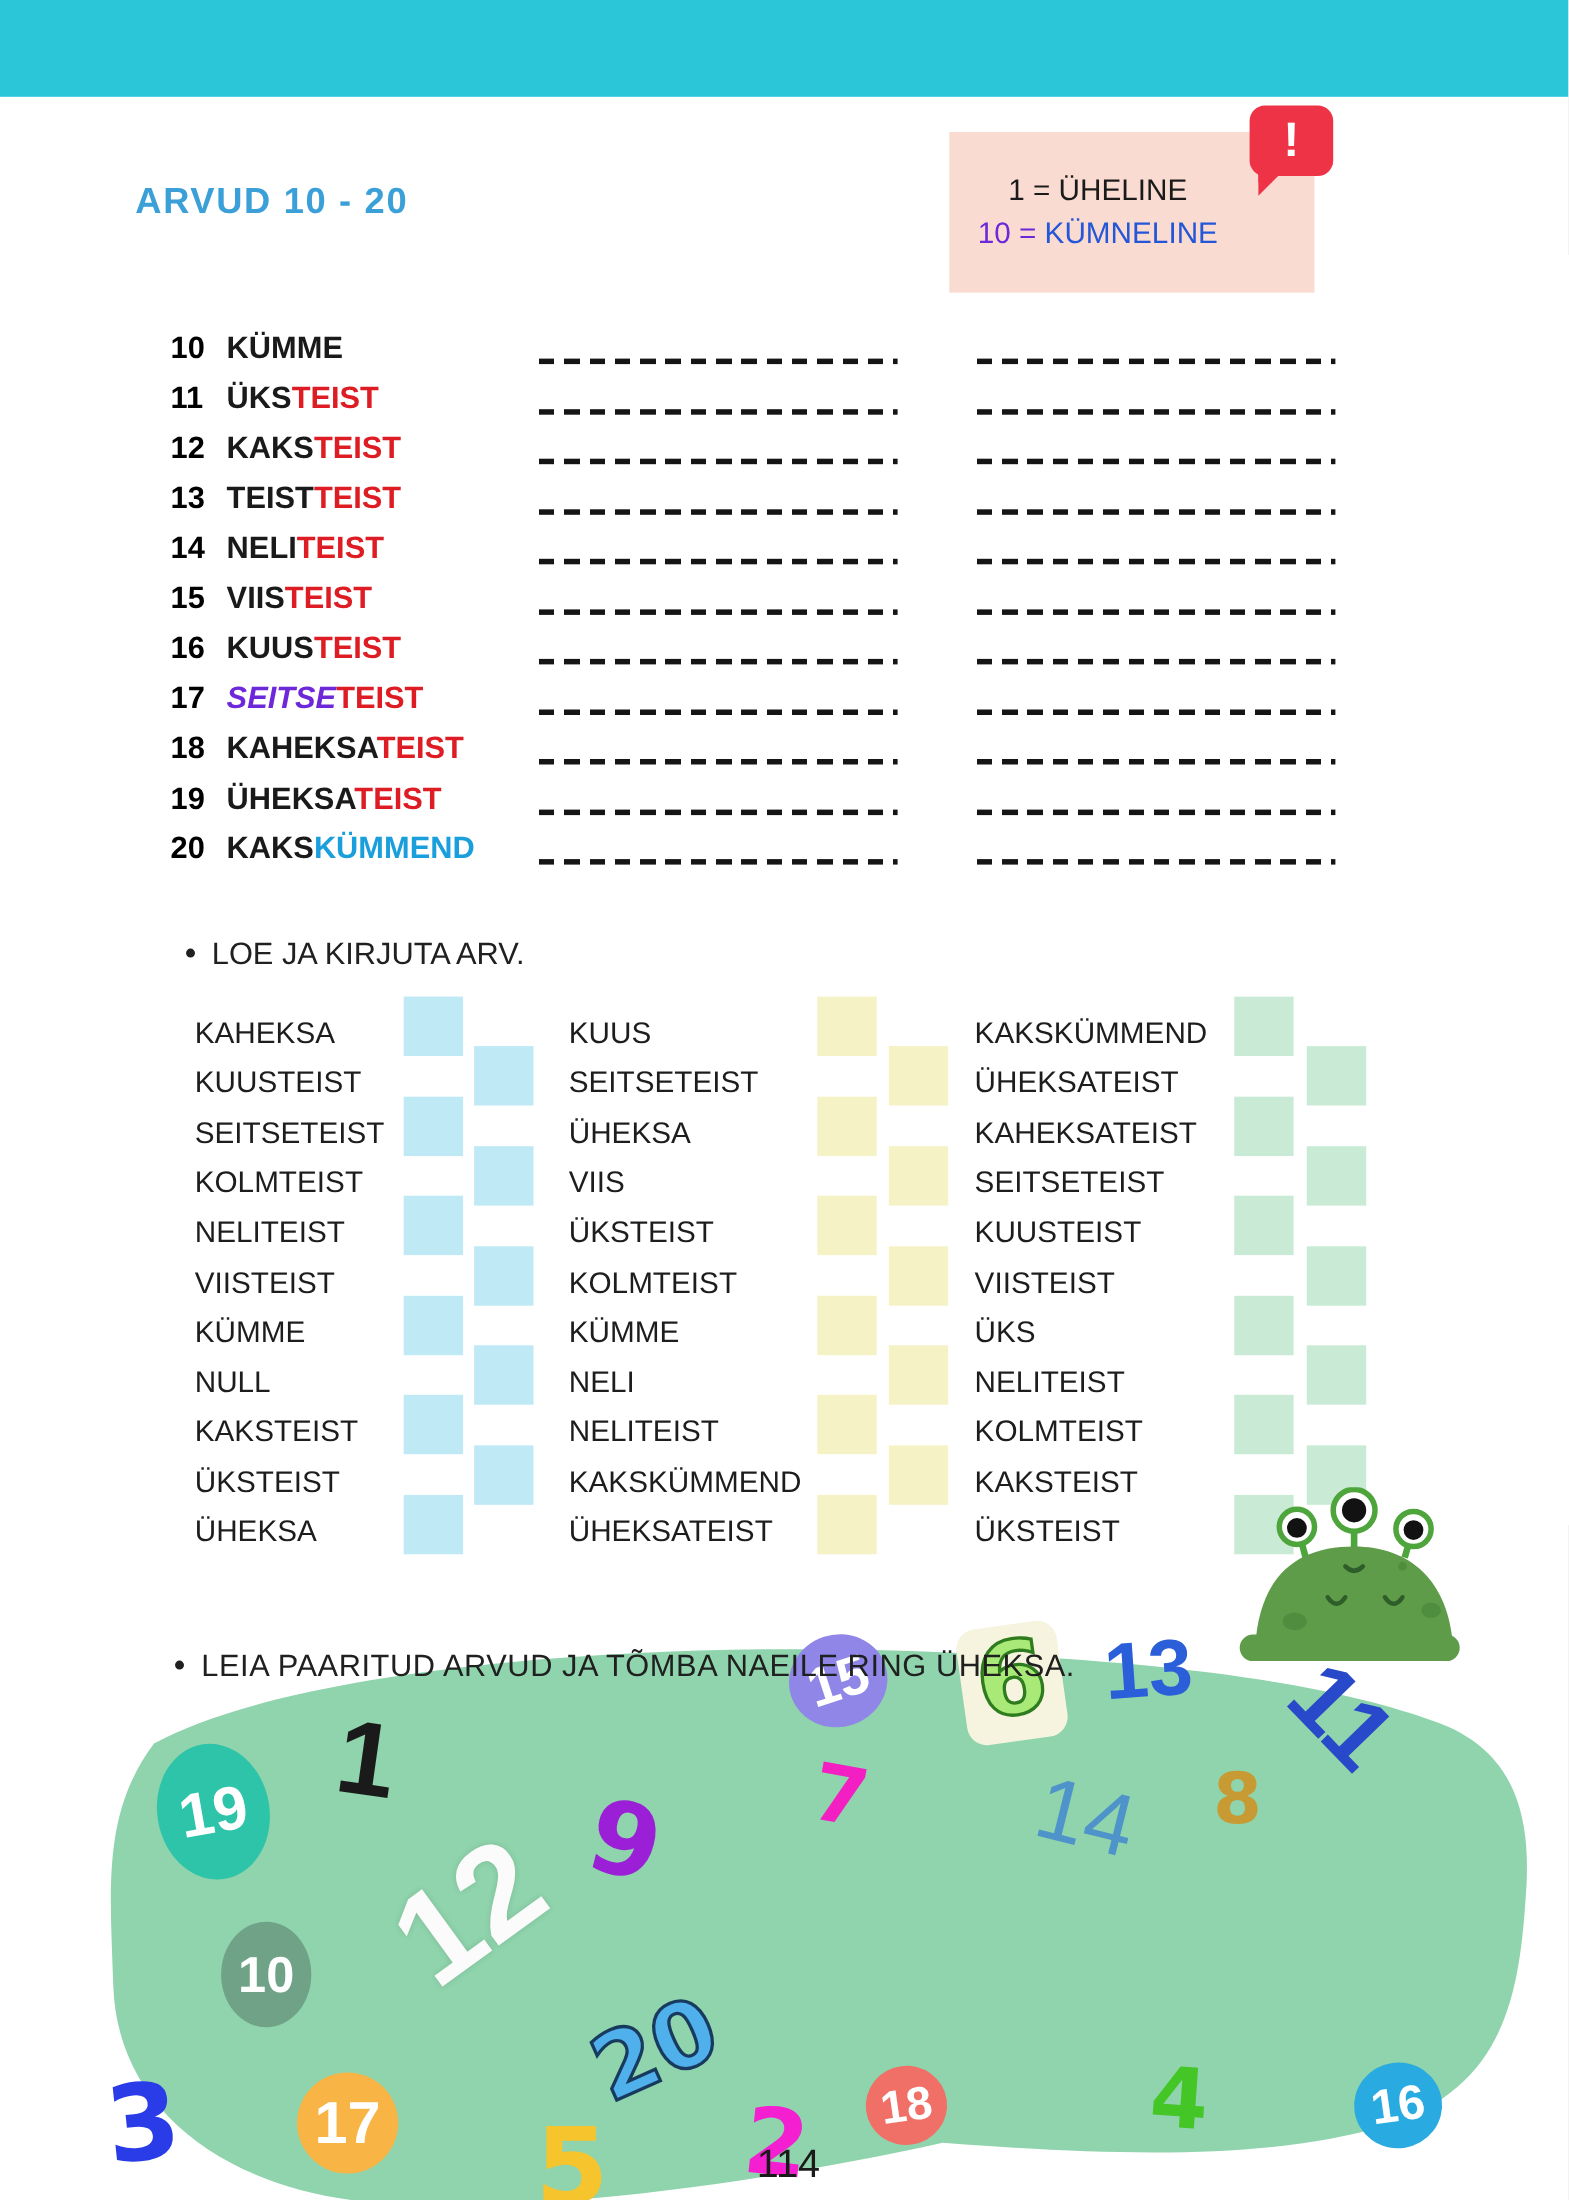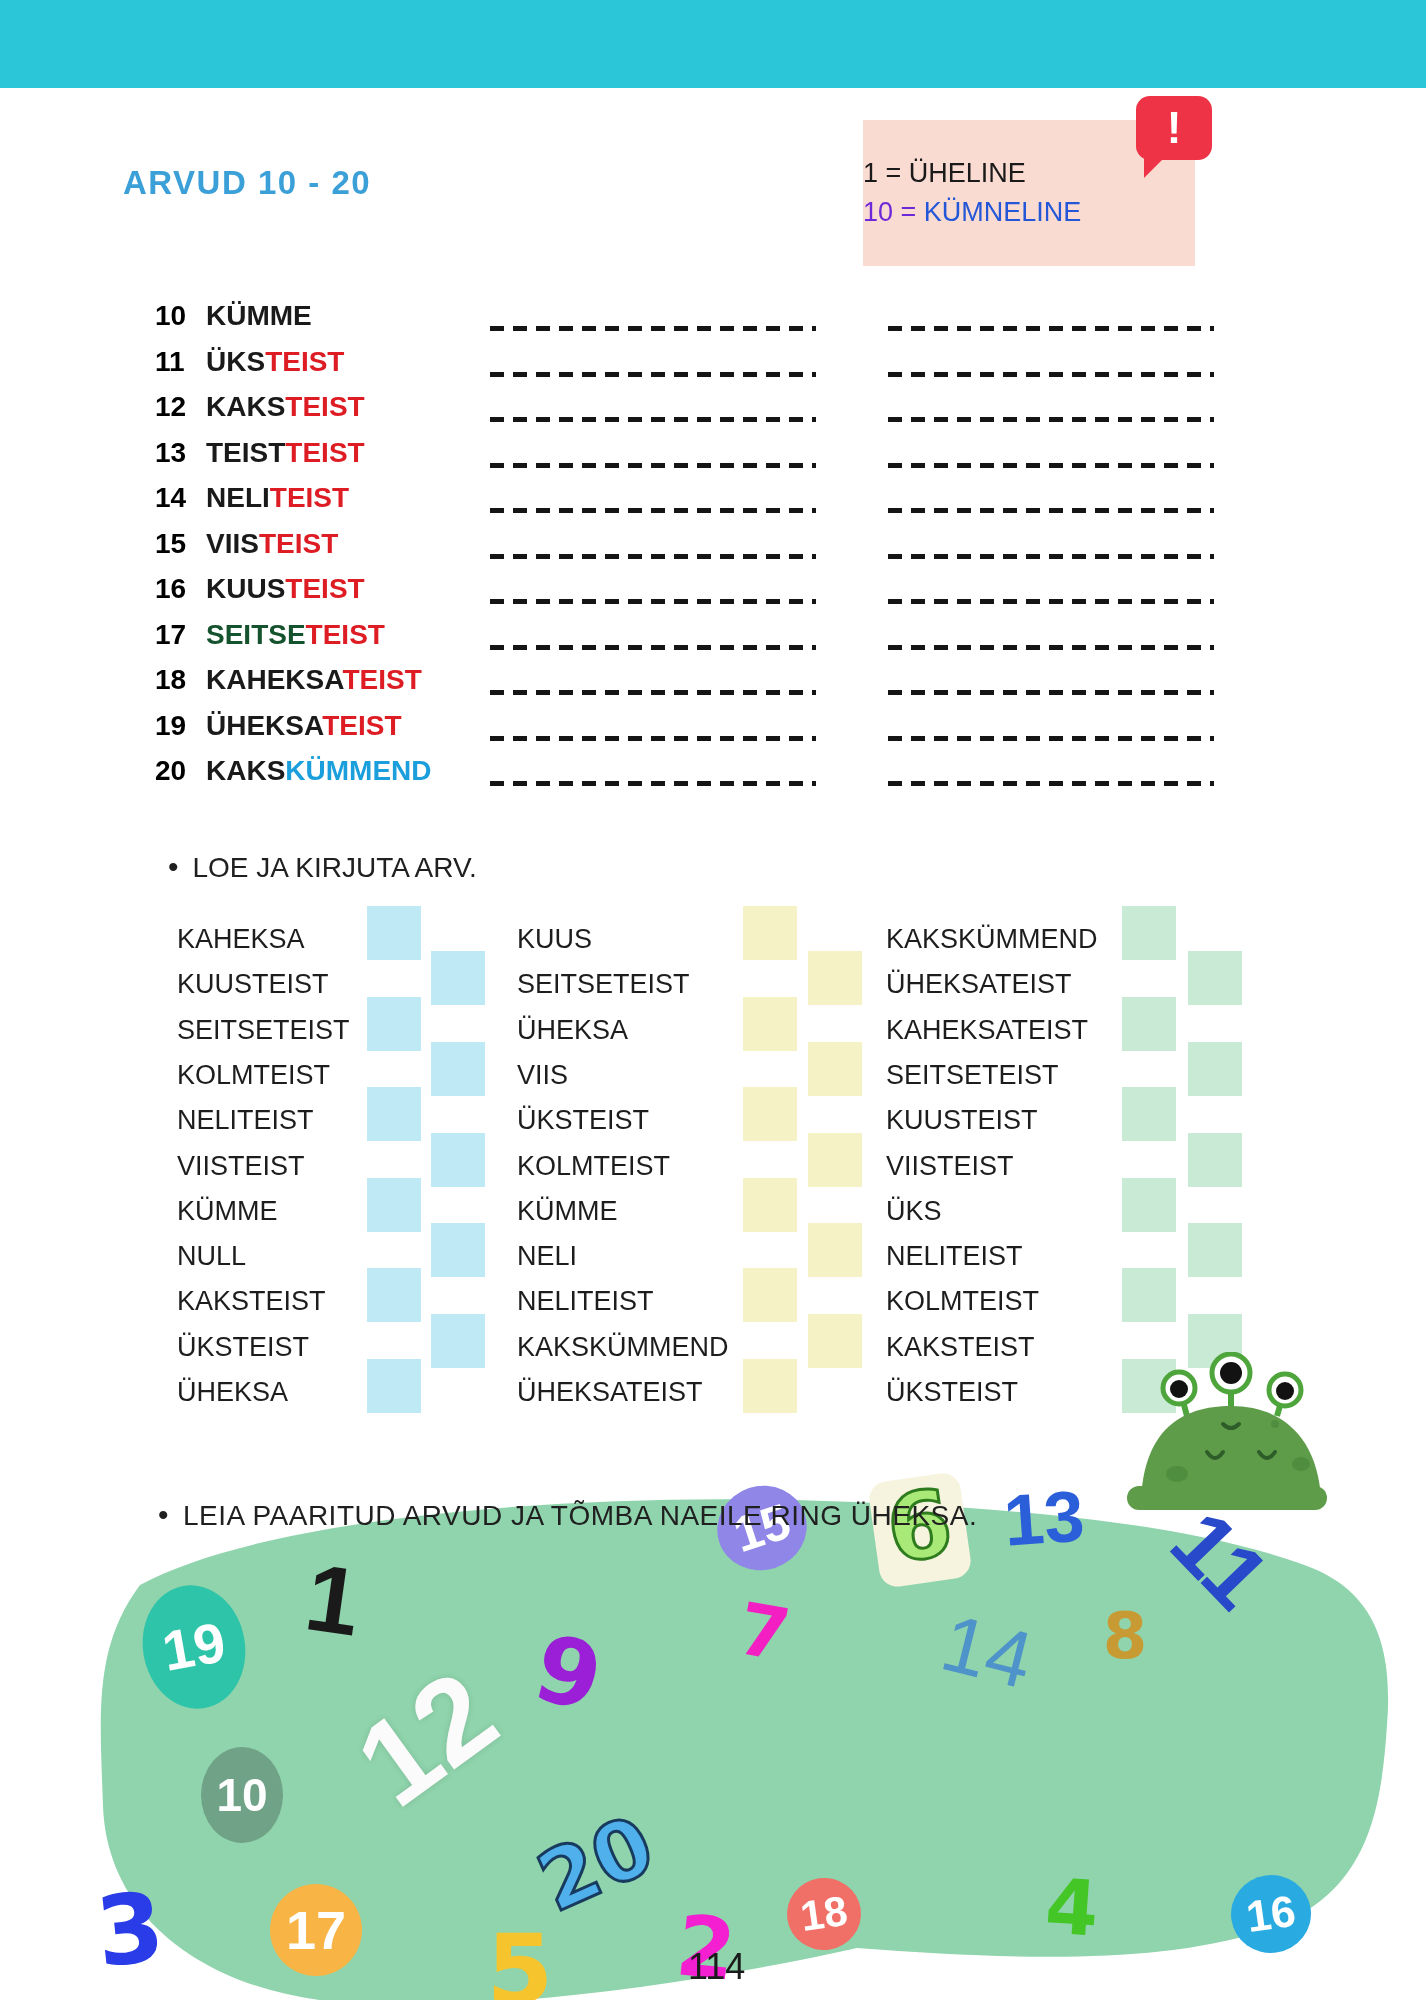--- a/index.html
+++ b/index.html
@@ -4,21 +4,21 @@
 <style>
   html,body{margin:0;padding:0;background:#e8e8e8;}
   .page{position:relative;width:1426px;height:2000px;background:#ffffff;
         font-family:"Liberation Sans",sans-serif;overflow:hidden;margin:0 auto;}
   .topbar{position:absolute;left:0;top:0;width:1426px;height:88px;}
   .title{position:absolute;left:123px;top:164px;font-size:33px;font-weight:bold;letter-spacing:1.5px;}
   .rulebox{position:absolute;top:120px;height:146px;display:flex;flex-direction:column;
            justify-content:center;gap:12px;font-size:27px;font-weight:500;}
   .rulebox .rb-line{white-space:pre;line-height:1;}
   .rulebox.blue{left:459px;width:359px;padding-left:23px;box-sizing:border-box;}
-  .rulebox.pink{left:863px;width:332px;align-items:flex-start;padding-right:62px;box-sizing:border-box;}
+  .rulebox.pink{left:863px;width:332px;align-items:center;padding-right:62px;box-sizing:border-box;}
   .badge{position:absolute;left:1136px;top:96px;width:76px;height:64px;border-radius:14px;
          display:flex;align-items:center;justify-content:center;color:#fff;font-size:44px;
          font-weight:bold;z-index:5;}
   .badge:after{content:"";position:absolute;left:8px;bottom:-18px;border:12px solid transparent;
          border-top-color:inherit;border-left-color:inherit;}
   .nl-row{position:absolute;left:0;width:1426px;height:46px;}
   .nl-num{position:absolute;left:155px;top:0;font-size:28px;font-weight:bold;}
   .nl-word{position:absolute;left:206px;top:0;font-size:28px;font-weight:bold;white-space:pre;}
   .nl-dash{position:absolute;top:26px;height:5px;width:326px;
            background:repeating-linear-gradient(90deg,#151515 0 14px,transparent 14px 23px);}
@@ -90,21 +90,21 @@
         <div class="nl-dash" style="left: 888px;"></div>
       </div>
       <div class="nl-row" style="top: 573px;">
         <span class="nl-num">16</span>
         <span class="nl-word"><span style="color: rgb(26, 26, 26);">KUUS</span><span style="color: rgb(221, 28, 36);">TEIST</span></span>
         <div class="nl-dash" style="left: 490px;"></div>
         <div class="nl-dash" style="left: 888px;"></div>
       </div>
       <div class="nl-row" style="top: 618.5px;">
         <span class="nl-num">17</span>
-        <span class="nl-word"><span style="color: #14532d;">SEITSE</span><span style="color: rgb(221, 28, 36);">TEIST</span></span>
+        <span class="nl-word"><span style="color: #6d28d9; font-style: italic;">SEITSE</span><span style="color: rgb(221, 28, 36);">TEIST</span></span>
         <div class="nl-dash" style="left: 490px;"></div>
         <div class="nl-dash" style="left: 888px;"></div>
       </div>
       <div class="nl-row" style="top: 664px;">
         <span class="nl-num">18</span>
         <span class="nl-word"><span style="color: rgb(26, 26, 26);">KAHEKSA</span><span style="color: rgb(221, 28, 36);">TEIST</span></span>
         <div class="nl-dash" style="left: 490px;"></div>
         <div class="nl-dash" style="left: 888px;"></div>
       </div>
       <div class="nl-row" style="top: 709.5px;">

